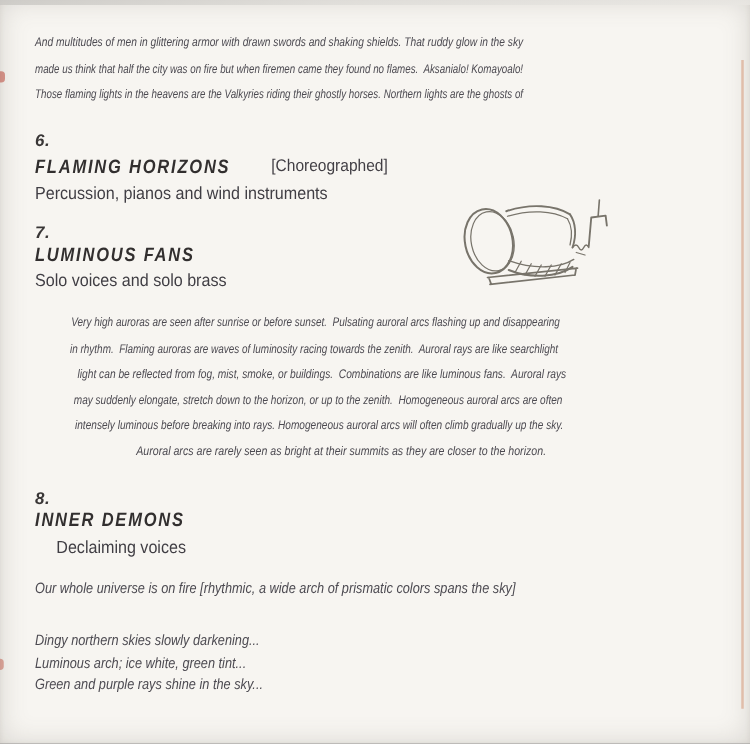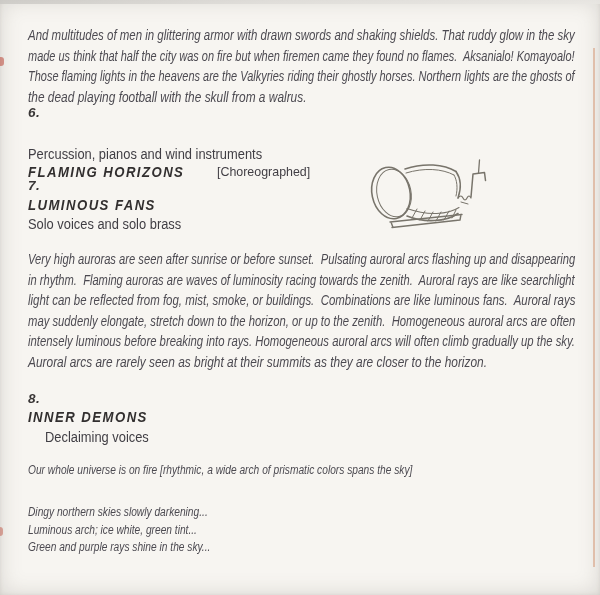--- a/index.html
+++ b/index.html
@@ -15,21 +15,21 @@
   .edge-right-line{position:absolute;right:5px;top:48px;bottom:28px;width:2px;
     background:rgba(203,118,74,0.38);}
   .tick-a{position:absolute;left:0;top:57px;width:4px;height:9px;border-radius:0 3px 3px 0;
     background:rgba(186,70,54,0.55);}
   .tick-b{position:absolute;left:0;top:527px;width:3px;height:9px;border-radius:0 3px 3px 0;
     background:rgba(186,70,54,0.45);}
   
   .blk{position:absolute;left:28px;width:547px;}
   .ln{height:20.5px;line-height:20.5px;overflow:visible;}
   .t{display:inline-block;transform-origin:0 50%;white-space:pre;transform:scaleX(0.85);}
-  .body-txt{font-style:italic;font-size:14px;color:#4c4a51;}
+  .body-txt{font-style:italic;font-size:10px;color:#4c4a51;}
   .lyr{font-style:italic;font-size:12px;color:#4c4a51;height:17.5px;line-height:17.5px;}
   .tracknum{position:absolute;left:28px;font-weight:700;font-style:italic;
     font-size:13.5px;color:#393636;letter-spacing:.5px;}
   .title-row{position:absolute;left:28px;width:520px;white-space:nowrap;}
   .ttl{display:inline-block;transform-origin:0 50%;transform:scaleX(0.85);white-space:pre;
     font-weight:700;font-style:italic;font-size:15.5px;color:#322f2f;letter-spacing:1.7px;}
   .annot{display:inline-block;transform-origin:0 50%;transform:scaleX(0.92);white-space:pre;
     font-size:13.5px;color:#413e44;margin-left:5px;vertical-align:1px;}
   .sub{position:absolute;left:28px;font-size:14px;color:#403e44;}
   .sub .t{transform:scaleX(0.92);}
@@ -43,25 +43,24 @@
 
   <div class="edge-top"></div>
   <div class="edge-right-line"></div>
   <div class="tick-a"></div>
   <div class="tick-b"></div>
 
   <section class="blk body-txt" style="top:25px;">
     <div class="ln fitline fj"><span class="t" style="transform: scaleX(0.818862);">And multitudes of men in glittering armor with drawn swords and shaking shields. That ruddy glow in the sky</span></div>
     <div class="ln fitline fj"><span class="t" style="transform: scaleX(0.783668);">made us think that half the city was on fire but when firemen came they found no flames.  Aksanialo! Komayoalo!</span></div>
     <div class="ln fitline fj"><span class="t" style="transform: scaleX(0.783668);">Those flaming lights in the heavens are the Valkyries riding their ghostly horses. Northern lights are the ghosts of</span></div>
-    <div class="ln"><span class="t">the dead playing football with the skull from a walrus.</span></div>
   </section>
 
   <div class="tracknum" style="top:105px;"><span>6.</span></div>
-  <div class="title-row" style="top:125px;margin-top:38px;">
+  <div class="title-row" style="top:125px;">
     <span class="ttl">FLAMING HORIZONS</span><span class="annot">[Choreographed]</span>
   </div>
   <div class="sub" style="top:146px;"><span class="t">Percussion, pianos and wind instruments</span></div>
 
   <div class="tracknum" style="top:178px;"><span>7.</span></div>
   <div class="title-row" style="top:196px;">
     <span class="ttl">LUMINOUS FANS</span>
   </div>
   <div class="sub" style="top:216px;"><span class="t">Solo voices and solo brass</span></div>
 
@@ -75,21 +74,21 @@
     <path d="M 41 64 C 58 71, 80 70, 92 61.5" stroke-width="1.6"></path>
     <path d="M 41 56.5 C 62 64, 82 62.5, 93 55.5" stroke-width="1.1"></path>
     <path d="M 46 66 l 5 -9 M 54 68 l 5 -9 M 62 69 l 5 -9 M 70 69 l 5 -9 M 78 68 l 5 -9 M 86 66 l 4 -8" stroke-width="1"></path>
     <path d="M 24 70 L 96 62.5 M 26 75.5 L 94 68 M 25 70 L 27 75.5 M 95 62.5 L 94 68" stroke-width="1.4"></path>
     <path d="M 92 46 q 3 -4 5 0 q 2 4 4 0 q 2 -4 4 0" stroke-width="1.2"></path>
     <path d="M 95 50 l 7 2" stroke-width="1"></path>
     <path d="M 105 45 L 107 22 L 118.5 20.5 L 119.5 28.5" stroke-width="1.5"></path>
     <path d="M 112.5 21 L 113.5 8" stroke-width="1.3"></path>
   </svg>
 
-  <section class="blk body-txt" style="top:249px;">
+  <section class="blk body-txt" style="top:249px;text-align:center;">
     <div class="ln fitline fj"><span class="t" style="transform: scaleX(0.799708);">Very high auroras are seen after sunrise or before sunset.  Pulsating auroral arcs flashing up and disappearing</span></div>
     <div class="ln fitline fj"><span class="t" style="transform: scaleX(0.796215);">in rhythm.  Flaming auroras are waves of luminosity racing towards the zenith.  Auroral rays are like searchlight</span></div>
     <div class="ln fitline fj"><span class="t" style="transform: scaleX(0.817638);">light can be reflected from fog, mist, smoke, or buildings.  Combinations are like luminous fans.  Auroral rays</span></div>
     <div class="ln fitline fj"><span class="t" style="transform: scaleX(0.805596);">may suddenly elongate, stretch down to the horizon, or up to the zenith.  Homogeneous auroral arcs are often</span></div>
     <div class="ln fitline fj"><span class="t" style="transform: scaleX(0.809172);">intensely luminous before breaking into rays. Homogeneous auroral arcs will often climb gradually up the sky.</span></div>
     <div class="ln"><span class="t">Auroral arcs are rarely seen as bright at their summits as they are closer to the horizon.</span></div>
   </section>
 
   <div class="tracknum" style="top:391px;"><span>8.</span></div>
   <div class="title-row" style="top:408px;">

